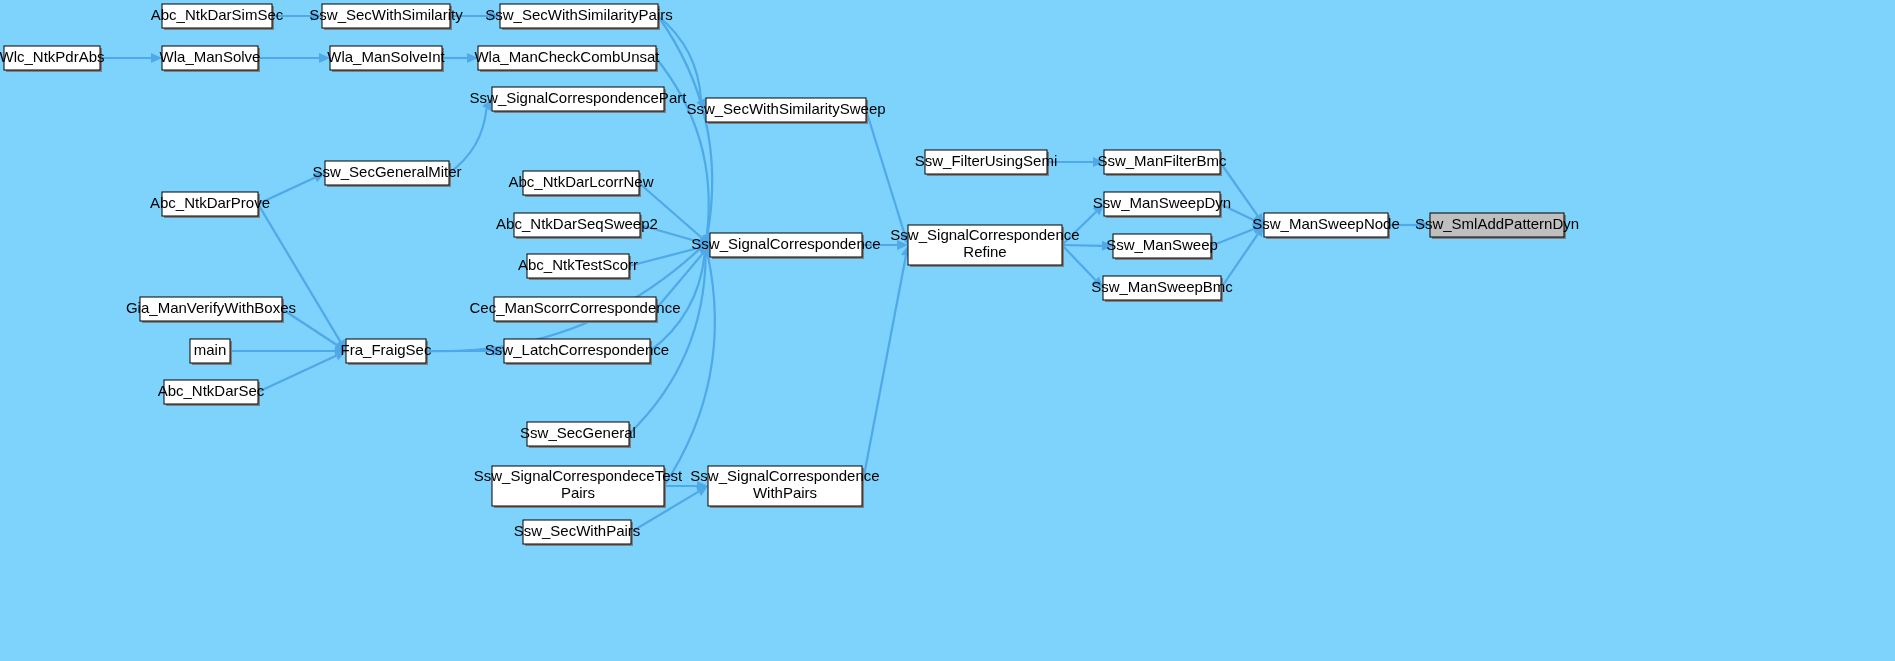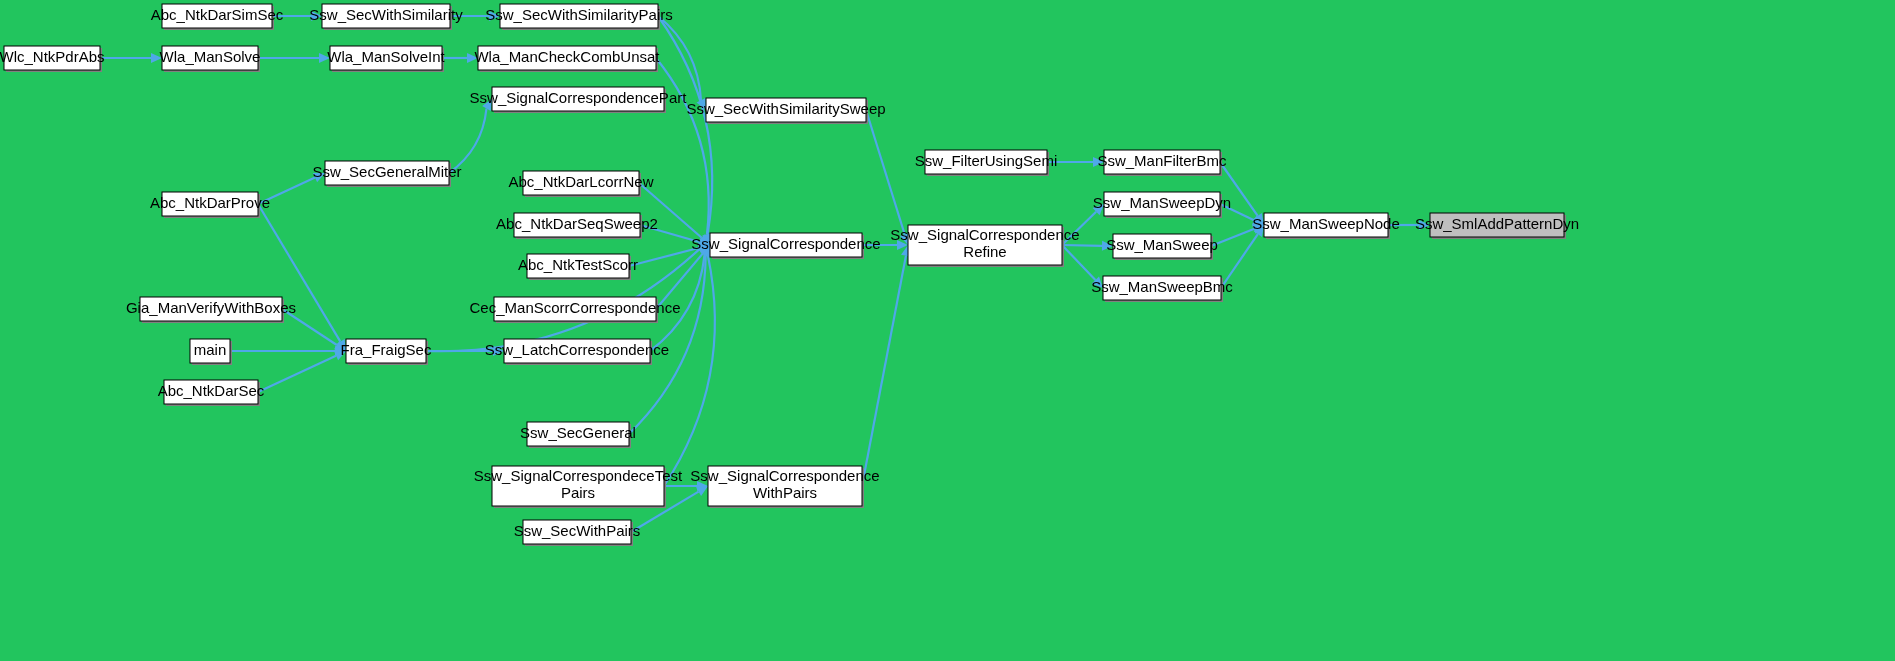--- a/index.html
+++ b/index.html
@@ -10,21 +10,21 @@
   body {
     width: 1895px;
     height: 661px;
     overflow: hidden;
     font-family: "Liberation Sans", sans-serif;
   }
   #graph-root {
     position: relative;
     width: 1895px;
     height: 661px;
-    background: #22c55e;
+    background: #7dd3fc;
   }
   svg.graph-canvas {
     position: absolute;
     left: 0;
     top: 0;
     width: 1895px;
     height: 661px;
     display: block;
   }
   .node-rect {

